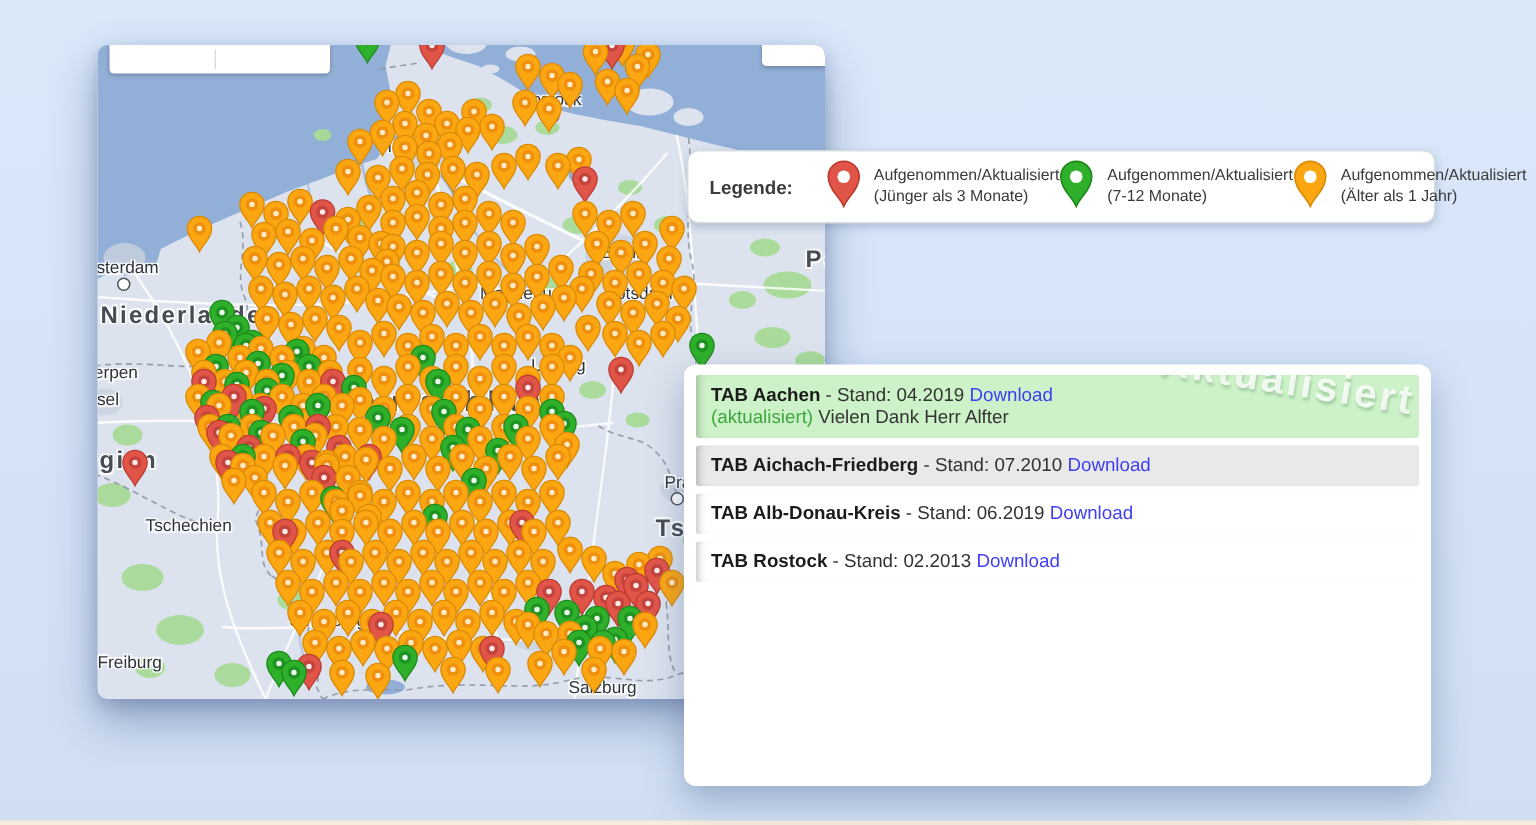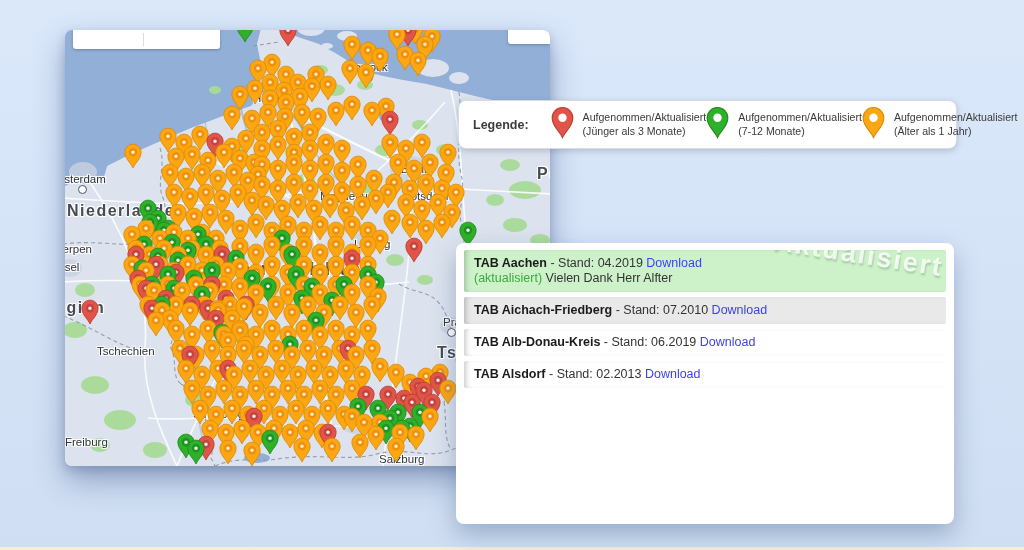--- a/index.html
+++ b/index.html
@@ -1743,17 +1743,17 @@
             <div>(Älter als 1 Jahr)</div>
           </div>
         </div>
       </div>
   </div>
 
   <div class="list-panel">
       <div class="lrow green"><span class="rname">TAB Aachen</span><span> - Stand: 04.2019 </span><a class="rlink">Download</a><div><span class="note-tag">(aktualisiert)</span><span> Vielen Dank Herr Alfter</span></div><span class="wm">Aktualisiert</span></div>
       <div class="lrow gray"><span class="rname">TAB Aichach-Friedberg</span><span> - Stand: 07.2010 </span><a class="rlink">Download</a></div>
       <div class="lrow white"><span class="rname">TAB Alb-Donau-Kreis</span><span> - Stand: 06.2019 </span><a class="rlink">Download</a></div>
-      <div class="lrow white"><span class="rname">TAB Alsdorf</span><span> - Stand: 02.2013 </span><a class="rlink">Download</a></div>
+      <div class="lrow white"><span class="rname">TAB Rostock</span><span> - Stand: 02.2013 </span><a class="rlink">Download</a></div>
     </div>
 
   <div class="bottom-strip"></div>
 </div>
 
 </body></html>

